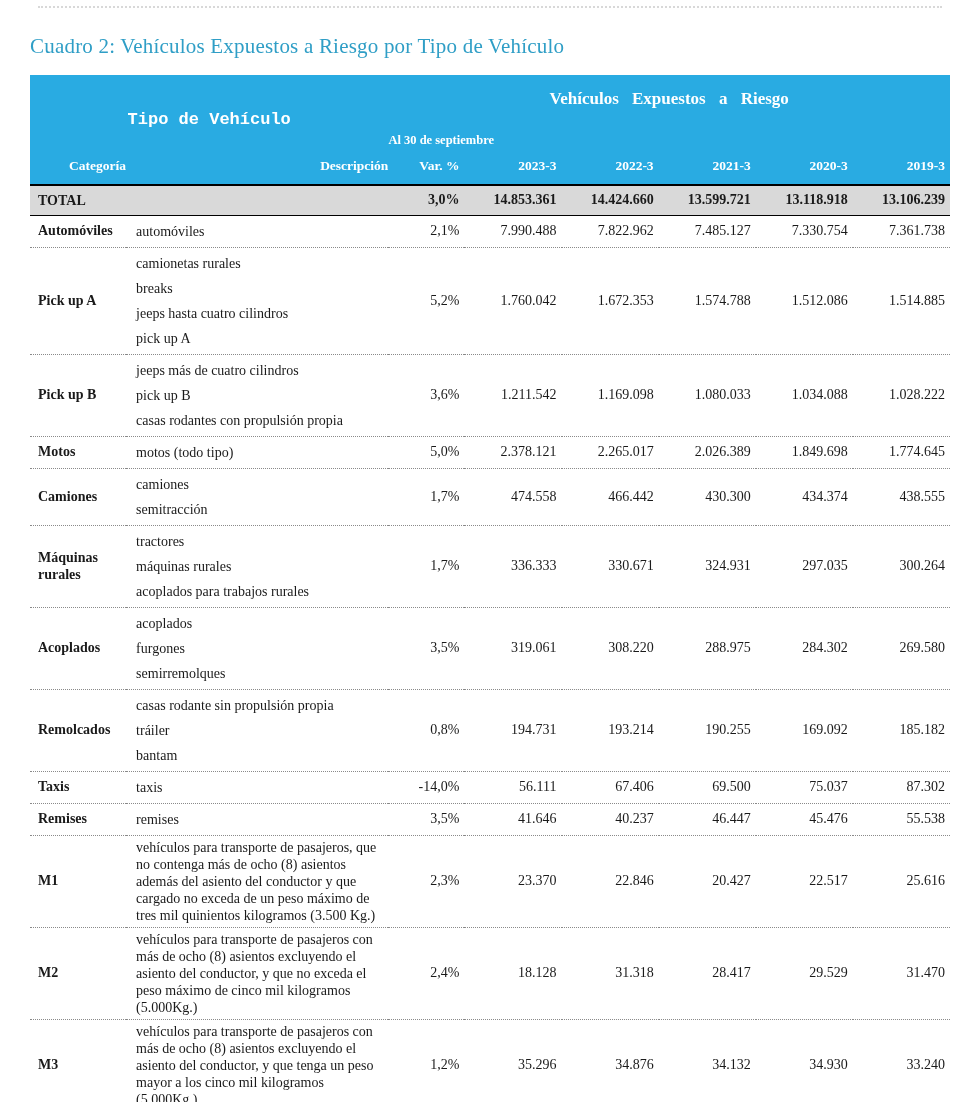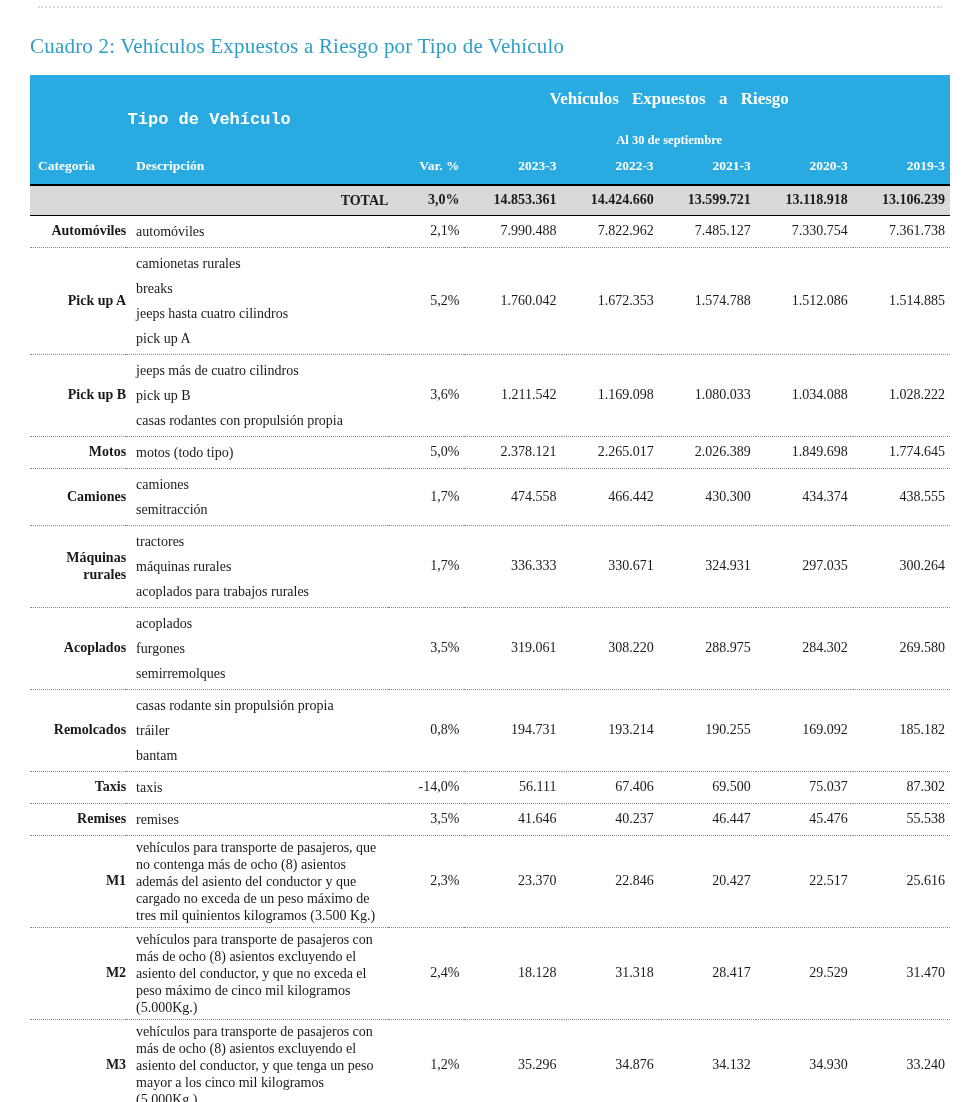--- a/index.html
+++ b/index.html
@@ -59,50 +59,52 @@
   }
   th.h-expuestos {
     font-size: 17px;
     word-spacing: 9px;
     height: 52px;
     padding-top: 14px;
     vertical-align: top;
   }
   th.h-al30 {
     font-size: 12.5px;
-    text-align: center;
+    text-align: left;
     height: 26px;
     vertical-align: middle;
   }
   tr.h-cols th {
     font-size: 13.5px;
     height: 32px;
     vertical-align: middle;
     padding-bottom: 6px;
+    text-align: right;
   }
   th.h-left  { text-align: left; }
   th.h-right { text-align: right; padding-right: 5px; }
   th.h-cat-label  { padding-left: 8px; }
   th.h-desc-label { padding-left: 10px; }
 
   thead tr.h-cols th { border-bottom: 2.5px solid var(--line-color); }
 
   tbody td {
     font-size: 14px;
     vertical-align: middle;
   }
   tr.total-row td {
     background: var(--total-bg);
     font-weight: bold;
     height: 30px;
     border-bottom: 1.5px solid var(--line-color);
   }
   td.cat {
     font-weight: bold;
-    text-align: right;
+    padding-left: 8px;
+    text-align: left;
     line-height: 1.25;
   }
   td.desc { padding: 3px 4px 3px 10px; text-align: left; }
   .desc-line { line-height: 25px; }
   .desc-para { line-height: 17px; max-width: 252px; }
   td.num { text-align: right; padding-right: 5px; white-space: nowrap; }
   tbody tr.data-row { border-bottom: 1px dotted var(--dotted-color); }
   tbody tr.data-row:last-child { border-bottom: 2px solid var(--line-color); }
 </style>
 </head>

